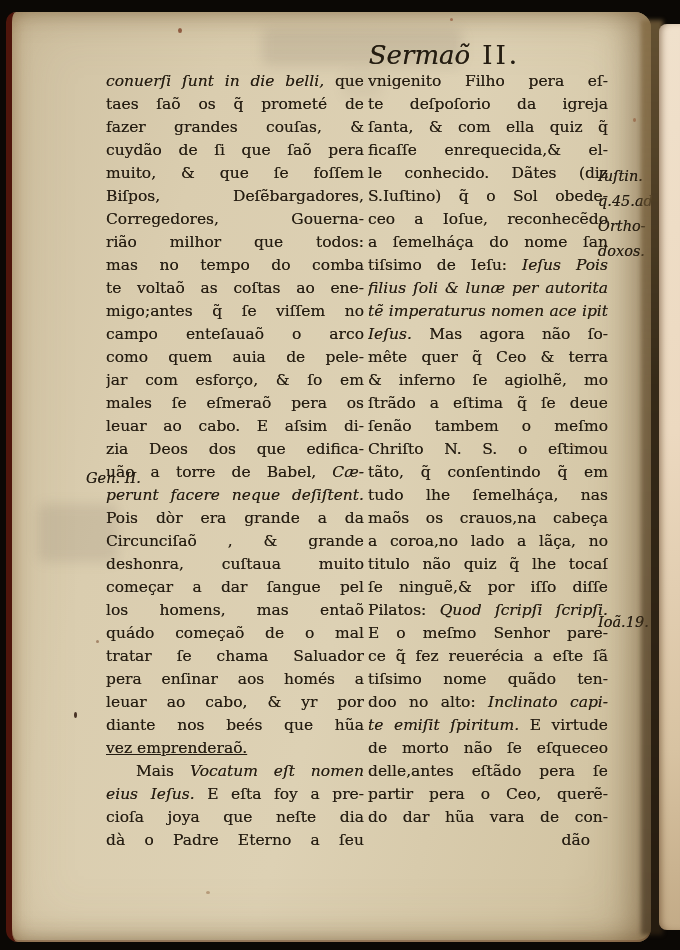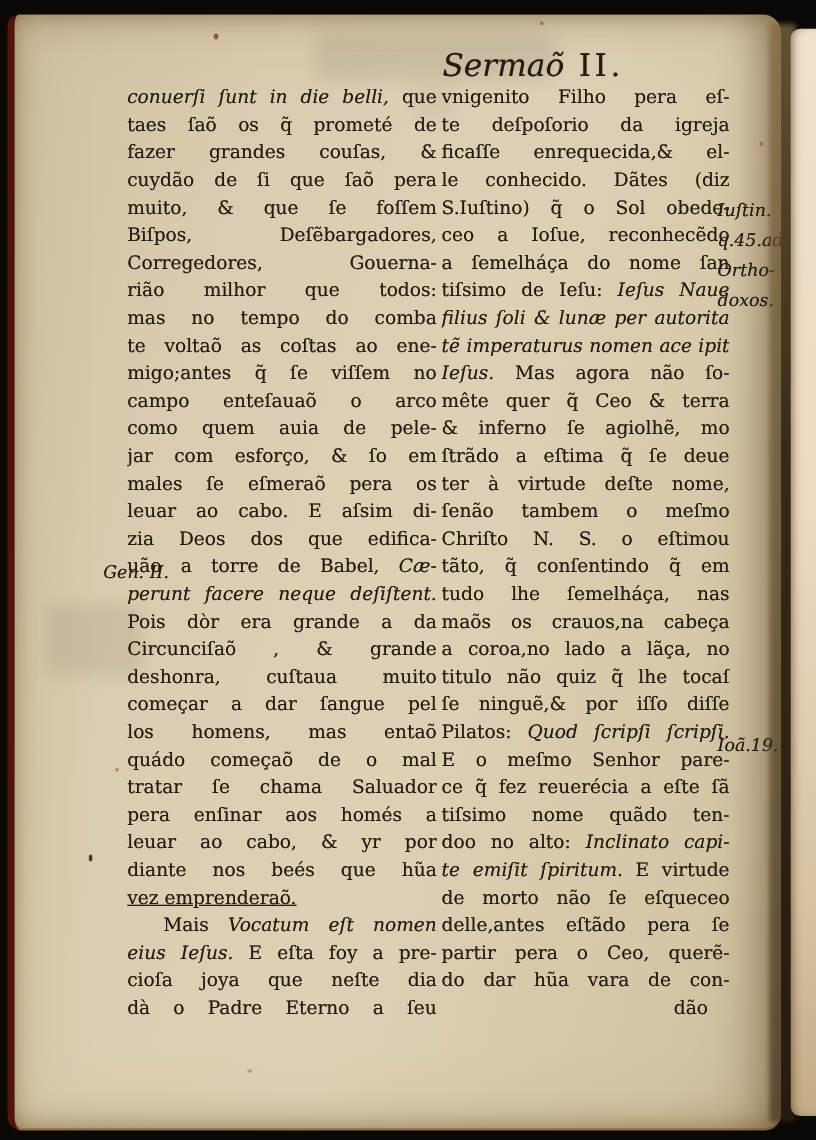--- a/index.html
+++ b/index.html
@@ -125,33 +125,33 @@
         <div class="tline"><span>diante nos beés que hũa</span></div>
         <div class="tline a-l"><span>vez emprenderaõ.</span></div>
         <div class="tline a-in"><span>Mais </span><span class="it">Vocatum eſt nomen</span></div>
         <div class="tline"><span class="it">eius Ieſus.</span><span> E eſta foy a pre-</span></div>
         <div class="tline"><span>cioſa joya que neſte dia</span></div>
         <div class="tline"><span>dà o Padre Eterno a ſeu</span></div>
       </div>
     <div class="col col-right" id="col-right">
         <div class="tline"><span>vnigenito Filho pera eſ-</span></div>
         <div class="tline"><span>te deſpoſorio da igreja</span></div>
+        <div class="tline"><span>ſanta, &amp; com ella quiz q̃</span></div>
         <div class="tline"><span>ficaſſe enrequecida,&amp; el-</span></div>
         <div class="tline"><span>le conhecido. Dãtes (diz</span></div>
         <div class="tline"><span>S.Iuſtino) q̃ o Sol obede-</span></div>
         <div class="tline"><span>ceo a Ioſue, reconhecẽdo</span></div>
         <div class="tline"><span>a ſemelháça do nome ſan</span></div>
-        <div class="tline"><span>tiſsimo de Ieſu: </span><span class="it">Ieſus Naue</span></div>
+        <div class="tline"><span>tiſsimo de Ieſu: </span><span class="it">Ieſus Pois</span></div>
         <div class="tline"><span class="it">filius ſoli &amp; lunæ per autorita</span></div>
         <div class="tline"><span class="it">tẽ imperaturus nomen ace ipit</span></div>
         <div class="tline"><span class="it">Ieſus.</span><span> Mas agora não ſo-</span></div>
         <div class="tline"><span>mête quer q̃ Ceo &amp; terra</span></div>
         <div class="tline"><span>&amp; inferno ſe agiolhẽ, mo</span></div>
         <div class="tline"><span>ſtrãdo a eſtima q̃ ſe deue</span></div>
-        <div class="tline"><span>ter à virtude deſte nome,</span></div>
         <div class="tline"><span>ſenão tambem o meſmo</span></div>
         <div class="tline"><span>Chriſto N. S. o eſtimou</span></div>
         <div class="tline"><span>tãto, q̃ conſentindo q̃ em</span></div>
         <div class="tline"><span>tudo lhe ſemelháça, nas</span></div>
         <div class="tline"><span>maõs os crauos,na cabeça</span></div>
         <div class="tline"><span>a coroa,no lado a lãça, no</span></div>
         <div class="tline"><span>titulo não quiz q̃ lhe tocaſ</span></div>
         <div class="tline"><span>ſe ninguẽ,&amp; por iſſo diſſe</span></div>
         <div class="tline"><span>Pilatos: </span><span class="it">Quod ſcripſi ſcripſi.</span></div>
         <div class="tline"><span>E o meſmo Senhor pare-</span></div>

